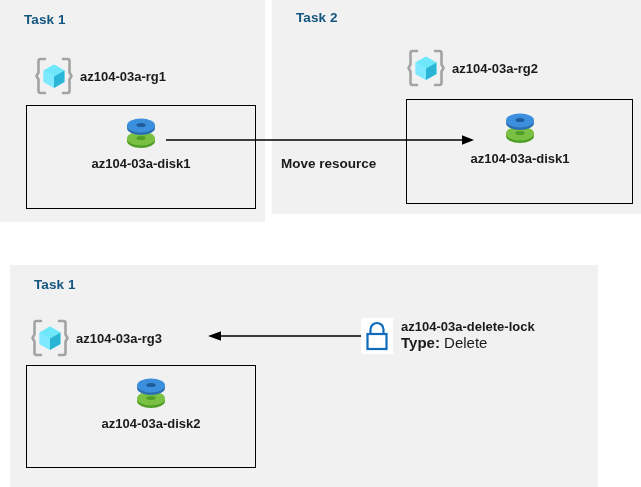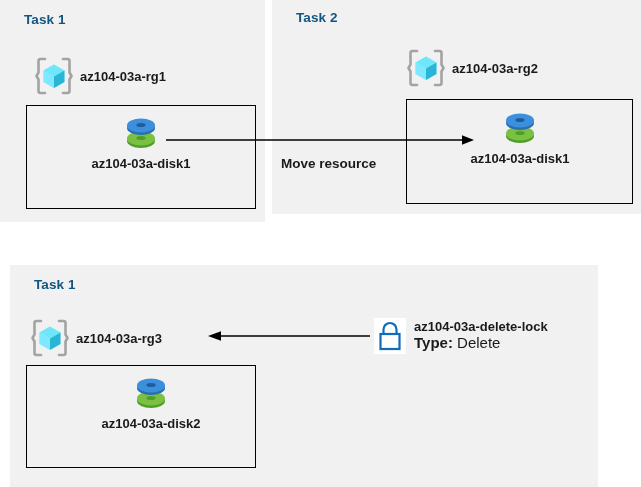--- a/index.html
+++ b/index.html
@@ -87,21 +87,21 @@
   .disk-label {
     margin-top: 1px;
     font-size: 13px;
     font-weight: bold;
     color: #1a1a1a;
   }
 
   
   #lock-node {
     position: absolute;
-    left: 374px;
+    left: 361px;
     top: 318px;
     display: flex;
     align-items: flex-start;
     gap: 8px;
     white-space: nowrap;
   }
   .lock-icon { width: 32px; height: 36px; display: block; flex: 0 0 auto; background: #ffffff; }
   .lock-text { line-height: 1.18; padding-top: 1px; }
   .lock-title {
     font-size: 13px;

